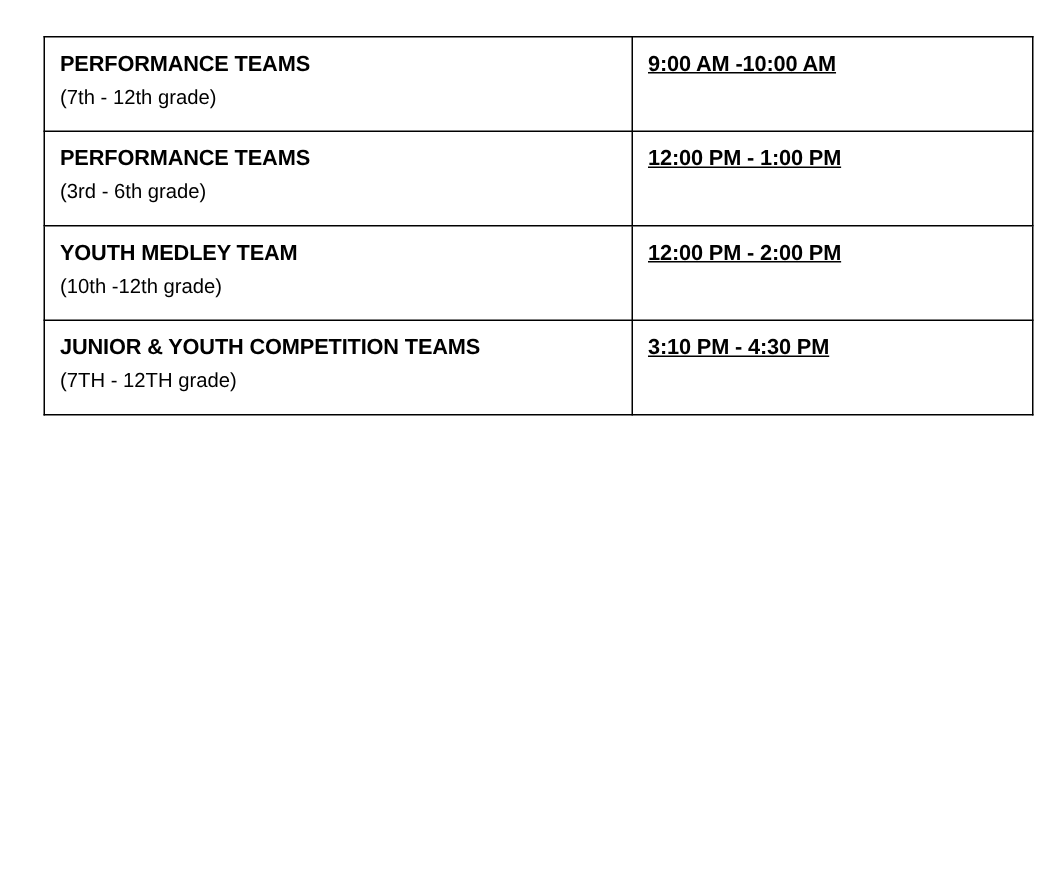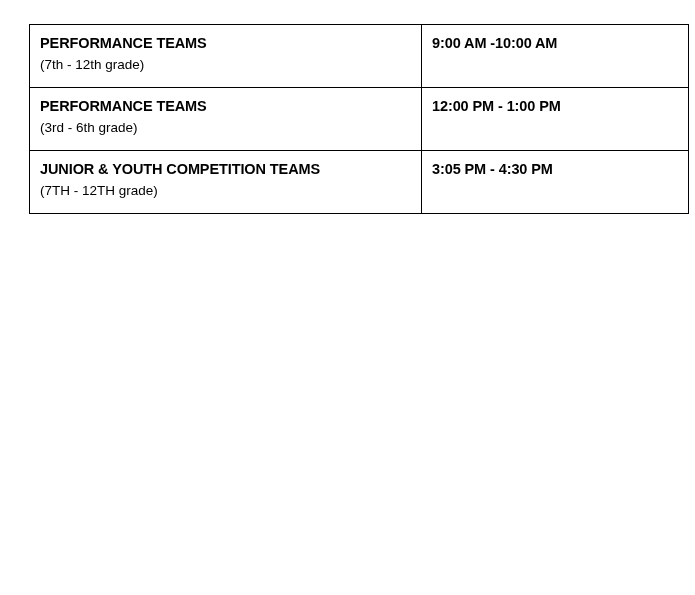--- a/index.html
+++ b/index.html
@@ -51,20 +51,21 @@
     border: 1px solid #000000;
     vertical-align: top;
     padding: 9px 0 9px 10px;
     height: 44px;
   }
   td.col-team {
     width: 381px;
   }
   td.col-time {
     width: 256px;
+    text-decoration: underline;
   }
   .team-name {
     font-size: 14.5px;
     font-weight: bold;
     letter-spacing: -0.1px;
     line-height: 1.35;
     white-space: nowrap;
   }
   .team-grade {
     font-size: 13.5px;
@@ -103,24 +104,33 @@
           <td class="col-team">
             <div class="team-name">PERFORMANCE TEAMS</div>
             <div class="team-grade">(3rd - 6th grade)</div>
           </td>
           <td class="col-time">
             <div class="time-text">12:00 PM - 1:00 PM</div>
           </td>
         </tr>
         <tr>
           <td class="col-team">
+            <div class="team-name">YOUTH MEDLEY TEAM</div>
+            <div class="team-grade">(10th -12th grade)</div>
+          </td>
+          <td class="col-time">
+            <div class="time-text">12:00 PM - 2:00 PM</div>
+          </td>
+        </tr>
+        <tr>
+          <td class="col-team">
             <div class="team-name">JUNIOR &amp; YOUTH COMPETITION TEAMS</div>
             <div class="team-grade">(7TH - 12TH grade)</div>
           </td>
           <td class="col-time">
-            <div class="time-text">3:05 PM - 4:30 PM</div>
+            <div class="time-text">3:10 PM - 4:30 PM</div>
           </td>
         </tr>
       </tbody>
     </table>
   </div>
 
 </div>
 
 </body></html>

